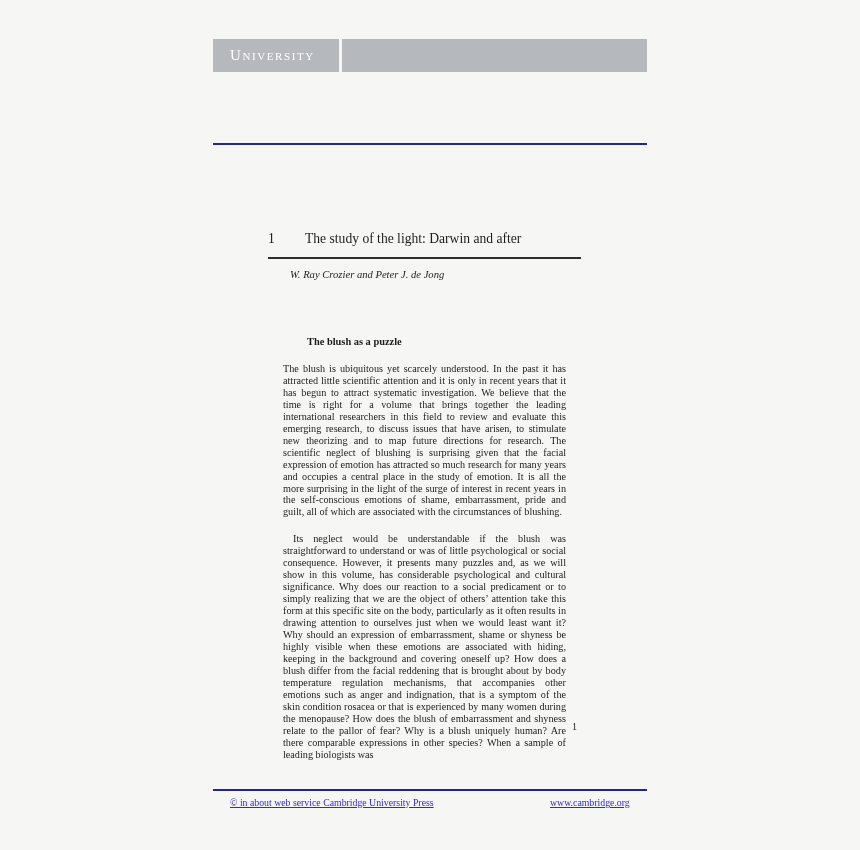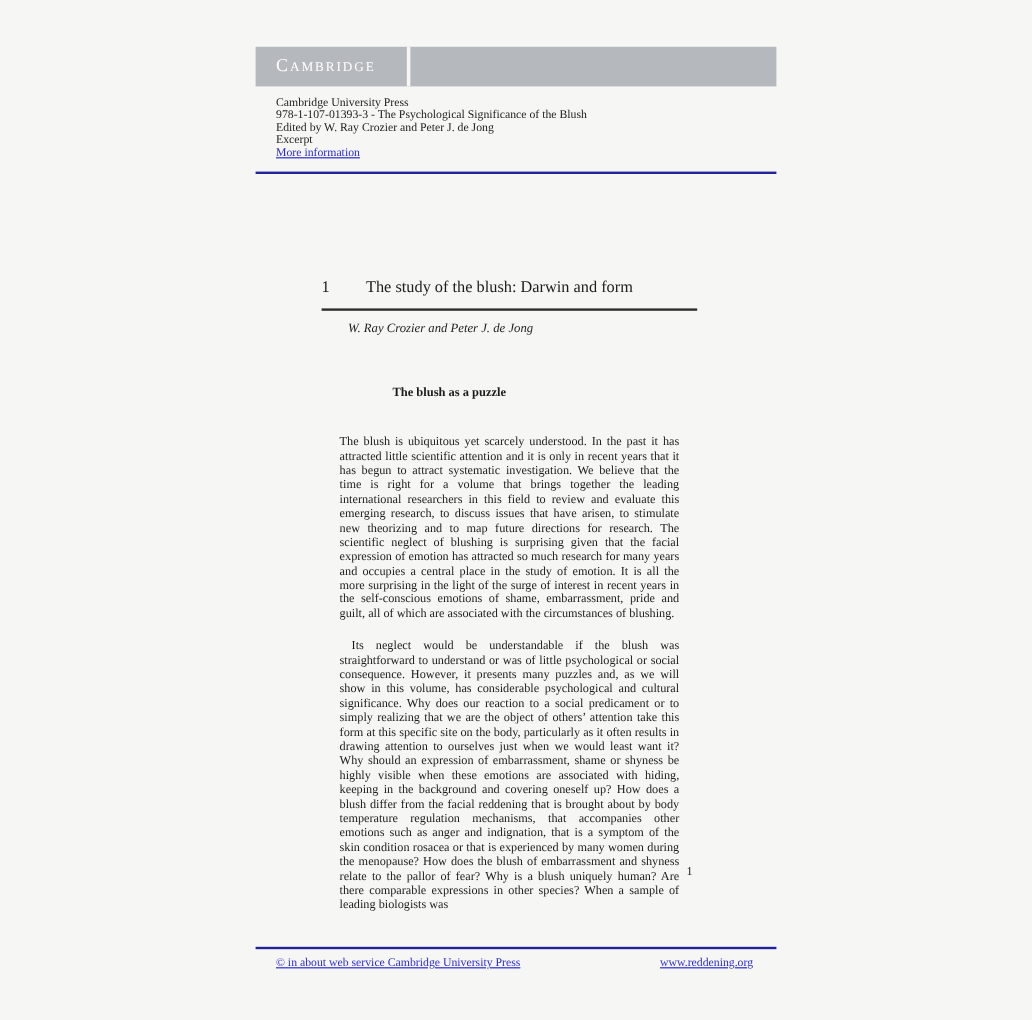--- a/index.html
+++ b/index.html
@@ -70,22 +70,22 @@
     background:#2e2e2e;
   }
   .authors {
     position:absolute; left:290px; top:269px;
     font-style:italic; font-size:10.6px;
     white-space:nowrap;
   }
 
   
   .section-heading {
-    position:absolute; left:307px; top:322px;
-    font-weight:bold; font-size:10.4px;margin-left:20px;
+    position:absolute; left:307px; top:336px;
+    font-weight:bold; font-size:10.4px;
   }
   .body-text {
     position:absolute; left:268px; top:348px;
     width:313px;
     font-size:10.2px; line-height:11.95px;
     text-align:justify;
   }
   .para { margin:15px; }
   .para.indent { text-indent:10px; }
 
@@ -104,47 +104,40 @@
     font-size:9.8px; white-space:nowrap;
   }
 </style>
 </head>
 <body>
 
 <div class="canvas" style="--page-bg: #f6f6f5; --brand-bar: #b5b8bc; --brand-text: #ffffff; --navy-rule: #23239b; --link-blue: #2b2bd5; --text: #1c1c1c;">
 
   <div class="brandbar">
     <div class="logo-block">
-      <span class="logo-text">Cambridge</span>
+      <span class="logo-text">University</span>
     </div>
     <div class="logo-sep"></div>
   </div>
 
-  <div class="imprint">
-    <div>Cambridge University Press</div>
-    <div>978-1-107-01393-3 - The Psychological Significance of the Blush</div>
-    <div>Edited by W. Ray Crozier and Peter J. de Jong</div>
-    <div>Excerpt</div>
-    <div><a class="link">More information</a></div>
-  </div>
 
   <div class="rule-navy top-rule"></div>
 
   <div class="chapter-line">
-    <span class="chapter-num">1</span><span class="chapter-title">The study of the blush: Darwin and form</span>
+    <span class="chapter-num">1</span><span class="chapter-title">The study of the light: Darwin and after</span>
   </div>
   <div class="title-rule"></div>
   <div class="authors">W. Ray Crozier and Peter J. de Jong</div>
 
   <div class="section-heading">The blush as a puzzle</div>
 
   <div class="body-text">
     <p class="para">The blush is ubiquitous yet scarcely understood. In the past it has attracted little scientific attention and it is only in recent years that it has begun to attract systematic investigation. We believe that the time is right for a volume that brings together the leading international researchers in this field to review and evaluate this emerging research, to discuss issues that have arisen, to stimulate new theorizing and to map future directions for research. The scientific neglect of blushing is surprising given that the facial expression of emotion has attracted so much research for many years and occupies a central place in the study of emotion. It is all the more surprising in the light of the surge of interest in recent years in the self-conscious emotions of shame, embarrassment, pride and guilt, all of which are associated with the circumstances of blushing.</p>
     <p class="para indent">Its neglect would be understandable if the blush was straightforward to understand or was of little psychological or social consequence. However, it presents many puzzles and, as we will show in this volume, has considerable psychological and cultural significance. Why does our reaction to a social predicament or to simply realizing that we are the object of others’ attention take this form at this specific site on the body, particularly as it often results in drawing attention to ourselves just when we would least want it? Why should an expression of embarrassment, shame or shyness be highly visible when these emotions are associated with hiding, keeping in the background and covering oneself up? How does a blush differ from the facial reddening that is brought about by body temperature regulation mechanisms, that accompanies other emotions such as anger and indignation, that is a symptom of the skin condition rosacea or that is experienced by many women during the menopause? How does the blush of embarrassment and shyness relate to the pallor of fear? Why is a blush uniquely human? Are there comparable expressions in other species? When a sample of leading biologists was</p>
   </div>
 
   <div class="page-number">1</div>
 
   <div class="rule-navy footer-rule"></div>
   <a class="link footer-copy">© in about web service Cambridge University Press</a>
-  <a class="link footer-site">www.reddening.org</a>
+  <a class="link footer-site">www.cambridge.org</a>
 
 </div>
 
 </body></html>

